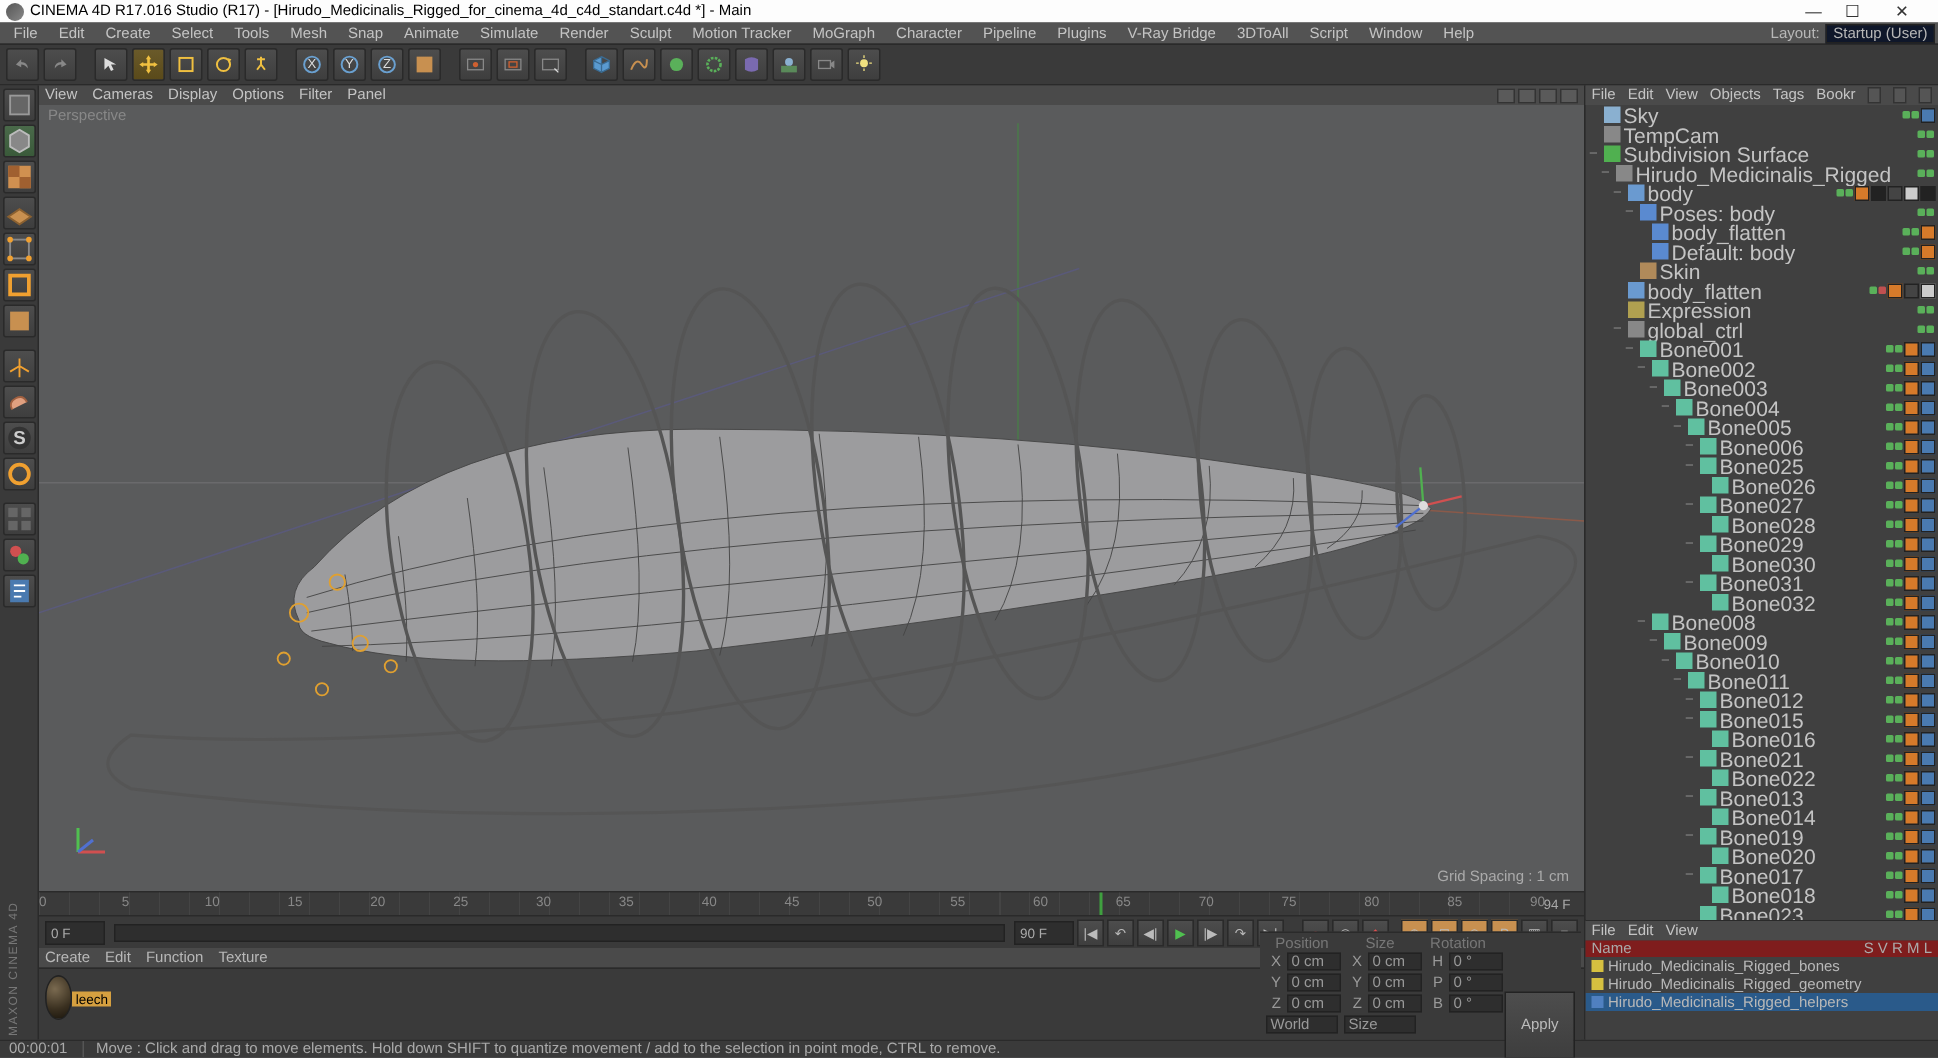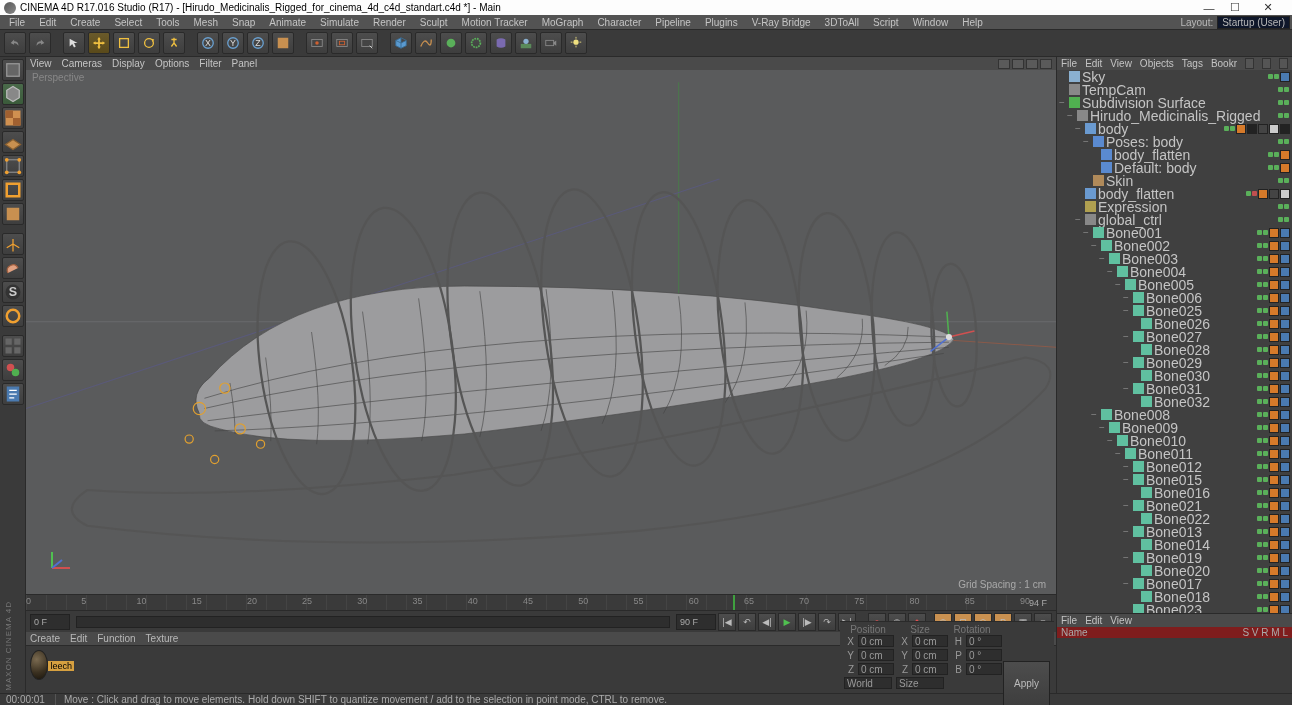--- a/index.html
+++ b/index.html
@@ -1076,20 +1076,34 @@
     <div class="lower-right">
       <div class="obj-menu" id="lrmenu">
           <div class="om">File</div>
           <div class="om">Edit</div>
           <div class="om">View</div>
         </div>
       <div class="lr-head">
         <span>Name</span>
         <span style="margin-left:auto;">S   V   R   M   L</span>
       </div>
+      <div class="lr-tree" id="lrtree">
+          <div class="lr-row">
+            <div class="sq y"></div>
+            <span>Hirudo_Medicinalis_Rigged_bones</span>
+          </div>
+          <div class="lr-row">
+            <div class="sq y"></div>
+            <span>Hirudo_Medicinalis_Rigged_geometry</span>
+          </div>
+          <div class="lr-row sel">
+            <div class="sq b"></div>
+            <span>Hirudo_Medicinalis_Rigged_helpers</span>
+          </div>
+        </div>
     </div>
   </div>
 </div>
 
 <div class="coord-panel" style="position:absolute; left:840px; bottom:12px; width:214px;" id="coordpanel">
     <div class="crow" style="height:10px;font-size:8px;color:#777;">
       <span style="width:48px;text-align:center;">Position</span>
       <span style="width:48px;text-align:center;">Size</span>
       <span style="width:48px;text-align:center;">Rotation</span>
     </div>

